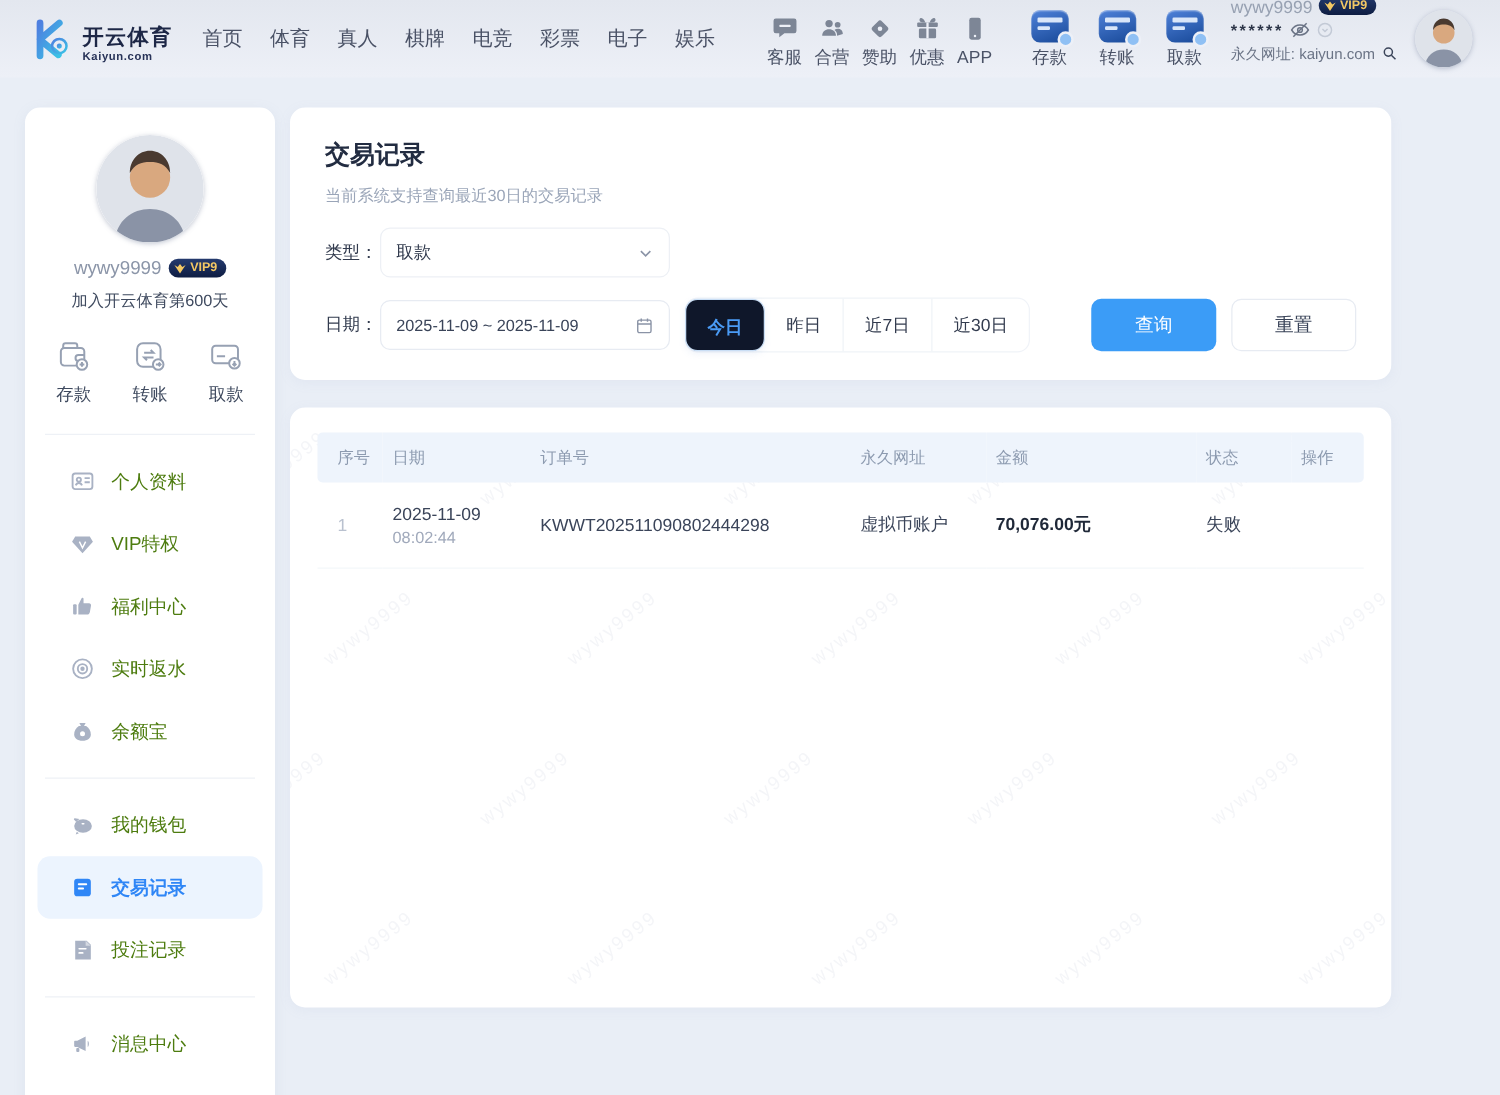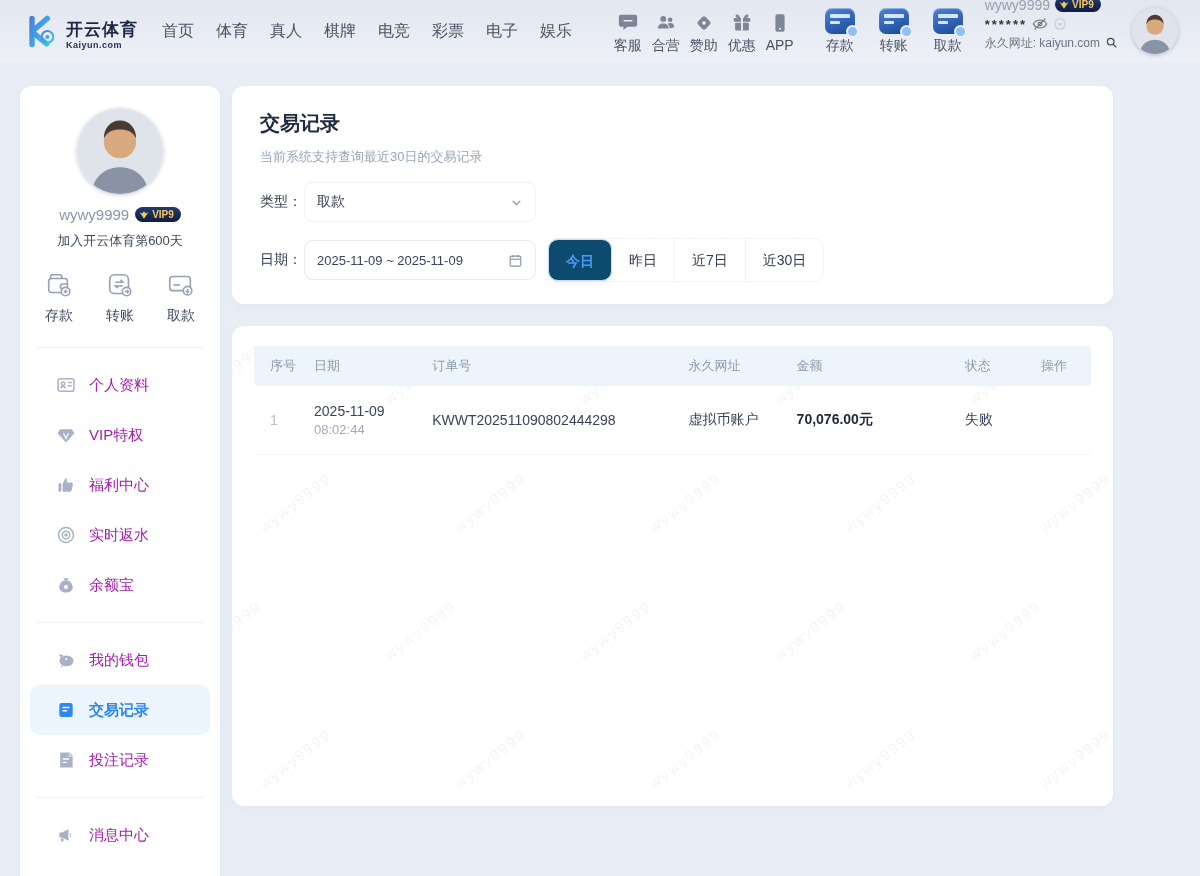--- a/index.html
+++ b/index.html
@@ -60,21 +60,21 @@
   .profile-name { display:flex; align-items:center; justify-content:center; gap:6px; margin-top:12px; }
   .p-name { font-size:15px; color:#8b95a8; }
   .p-joined { font-size:13px; color:#3f4a5f; margin-top:9px; }
   .quick { display:flex; justify-content:space-between; padding:20px 24px 16px; }
   .q-item { display:flex; flex-direction:column; align-items:center; gap:7px;
             font-size:14px; color:#3f4a5f; cursor:pointer; }
   .q-item .ico { color:#97a1b3; height:30px; }
   .s-div { border:none; border-top:1px solid #eef1f6; margin:6px 16px; }
   .menu { padding:6px 0; }
   .m-item { display:flex; align-items:center; gap:13px; height:50px; padding:0 14px 0 36px;
-            font-size:15px; color:#a21caf; cursor:pointer; position:relative; }
+            font-size:15px; color:#4d7c0f; cursor:pointer; position:relative; }
   .m-item .ico { color:#a9b2c4; display:flex; width:20px; justify-content:center; }
   .m-item.active { background:#ecf4fe; border-radius:10px; margin:0 10px; padding-left:26px;
                    color:#2f86f6; font-weight:bold; }
   .m-item.active .ico { color:#2f86f6; }
 
   
   .main { width:881px; flex:none; margin-left:12px; }
   .card { background:#fff; border-radius:12px; box-shadow:0 2px 10px rgba(140,155,185,.08); }
   .filter-card { padding:24px 28px 22px; }
   .page-title { font-size:20px; font-weight:bold; color:#222c41; }
@@ -88,21 +88,21 @@
   .date-input { width:232px; height:40px; border:1px solid #e7ebf2; border-radius:8px;
                 display:flex; align-items:center; padding:0 12px; font-size:13px; color:#3a4459;
                 cursor:pointer; background:#fff; }
   .date-input .cal { margin-left:auto; color:#8a93a6; display:flex; }
   .segs { display:flex; align-items:center; margin-left:12px; border:1px solid #f0f3f8;
           border-radius:10px; }
   .seg { padding:0 17px; height:42px; line-height:42px; font-size:14px; color:#323b4e;
          cursor:pointer; border-right:1px solid #f0f3f8; }
   .seg:last-child { border-right:none; }
   .seg.active { border:1px solid #c9def5; border-radius:10px; color:#4a9bf5; font-weight:bold;
-                margin:-1px 0 -1px -1px; background:#0c4a6e; box-shadow:0 2px 6px rgba(120,160,210,.12); }
+                margin:-1px 0 -1px -1px; background:#0f172a; box-shadow:0 2px 6px rgba(120,160,210,.12); }
   .btns { margin-left:auto; display:flex; gap:12px; }
   .btn { width:100px; height:42px; border-radius:8px; font-size:15px; cursor:pointer;
          display:flex; align-items:center; justify-content:center;
          font-family:"Liberation Sans","DejaVu Sans",sans-serif; }
   .btn-primary { background:#3b9cf7; color:#fff; border:none; }
   .btn-plain { background:#fff; color:#3a4459; border:1px solid #e7ebf2; }
 
   .table-card { margin-top:22px; padding:20px 22px; height:480px; position:relative; overflow:hidden; }
   table { width:100%; border-collapse:collapse; table-layout:fixed; position:relative; z-index:1; }
   thead th { background:#eef4fc; height:40px; font-size:13px; font-weight:normal; color:#8d9bb0;
@@ -476,20 +476,24 @@
                   <line x1="16" y1="3" x2="16" y2="7"></line>
                   <line x1="3.5" y1="10" x2="20.5" y2="10"></line>
                 </svg>
             </span>
           </div>
           <div class="segs">
             <span class="seg active">今日</span>
             <span class="seg">昨日</span>
             <span class="seg">近7日</span>
             <span class="seg">近30日</span>
+          </div>
+          <div class="btns">
+            <button class="btn btn-primary">查询</button>
+            <button class="btn btn-plain">重置</button>
           </div>
         </div>
       </section>
 
       <section class="card table-card">
         <div class="wm-layer">
             <span class="wm" style="left: -50px; top: 40px;">wywy9999</span>
             <span class="wm" style="left: 145px; top: 40px;">wywy9999</span>
             <span class="wm" style="left: 340px; top: 40px;">wywy9999</span>
             <span class="wm" style="left: 535px; top: 40px;">wywy9999</span>

